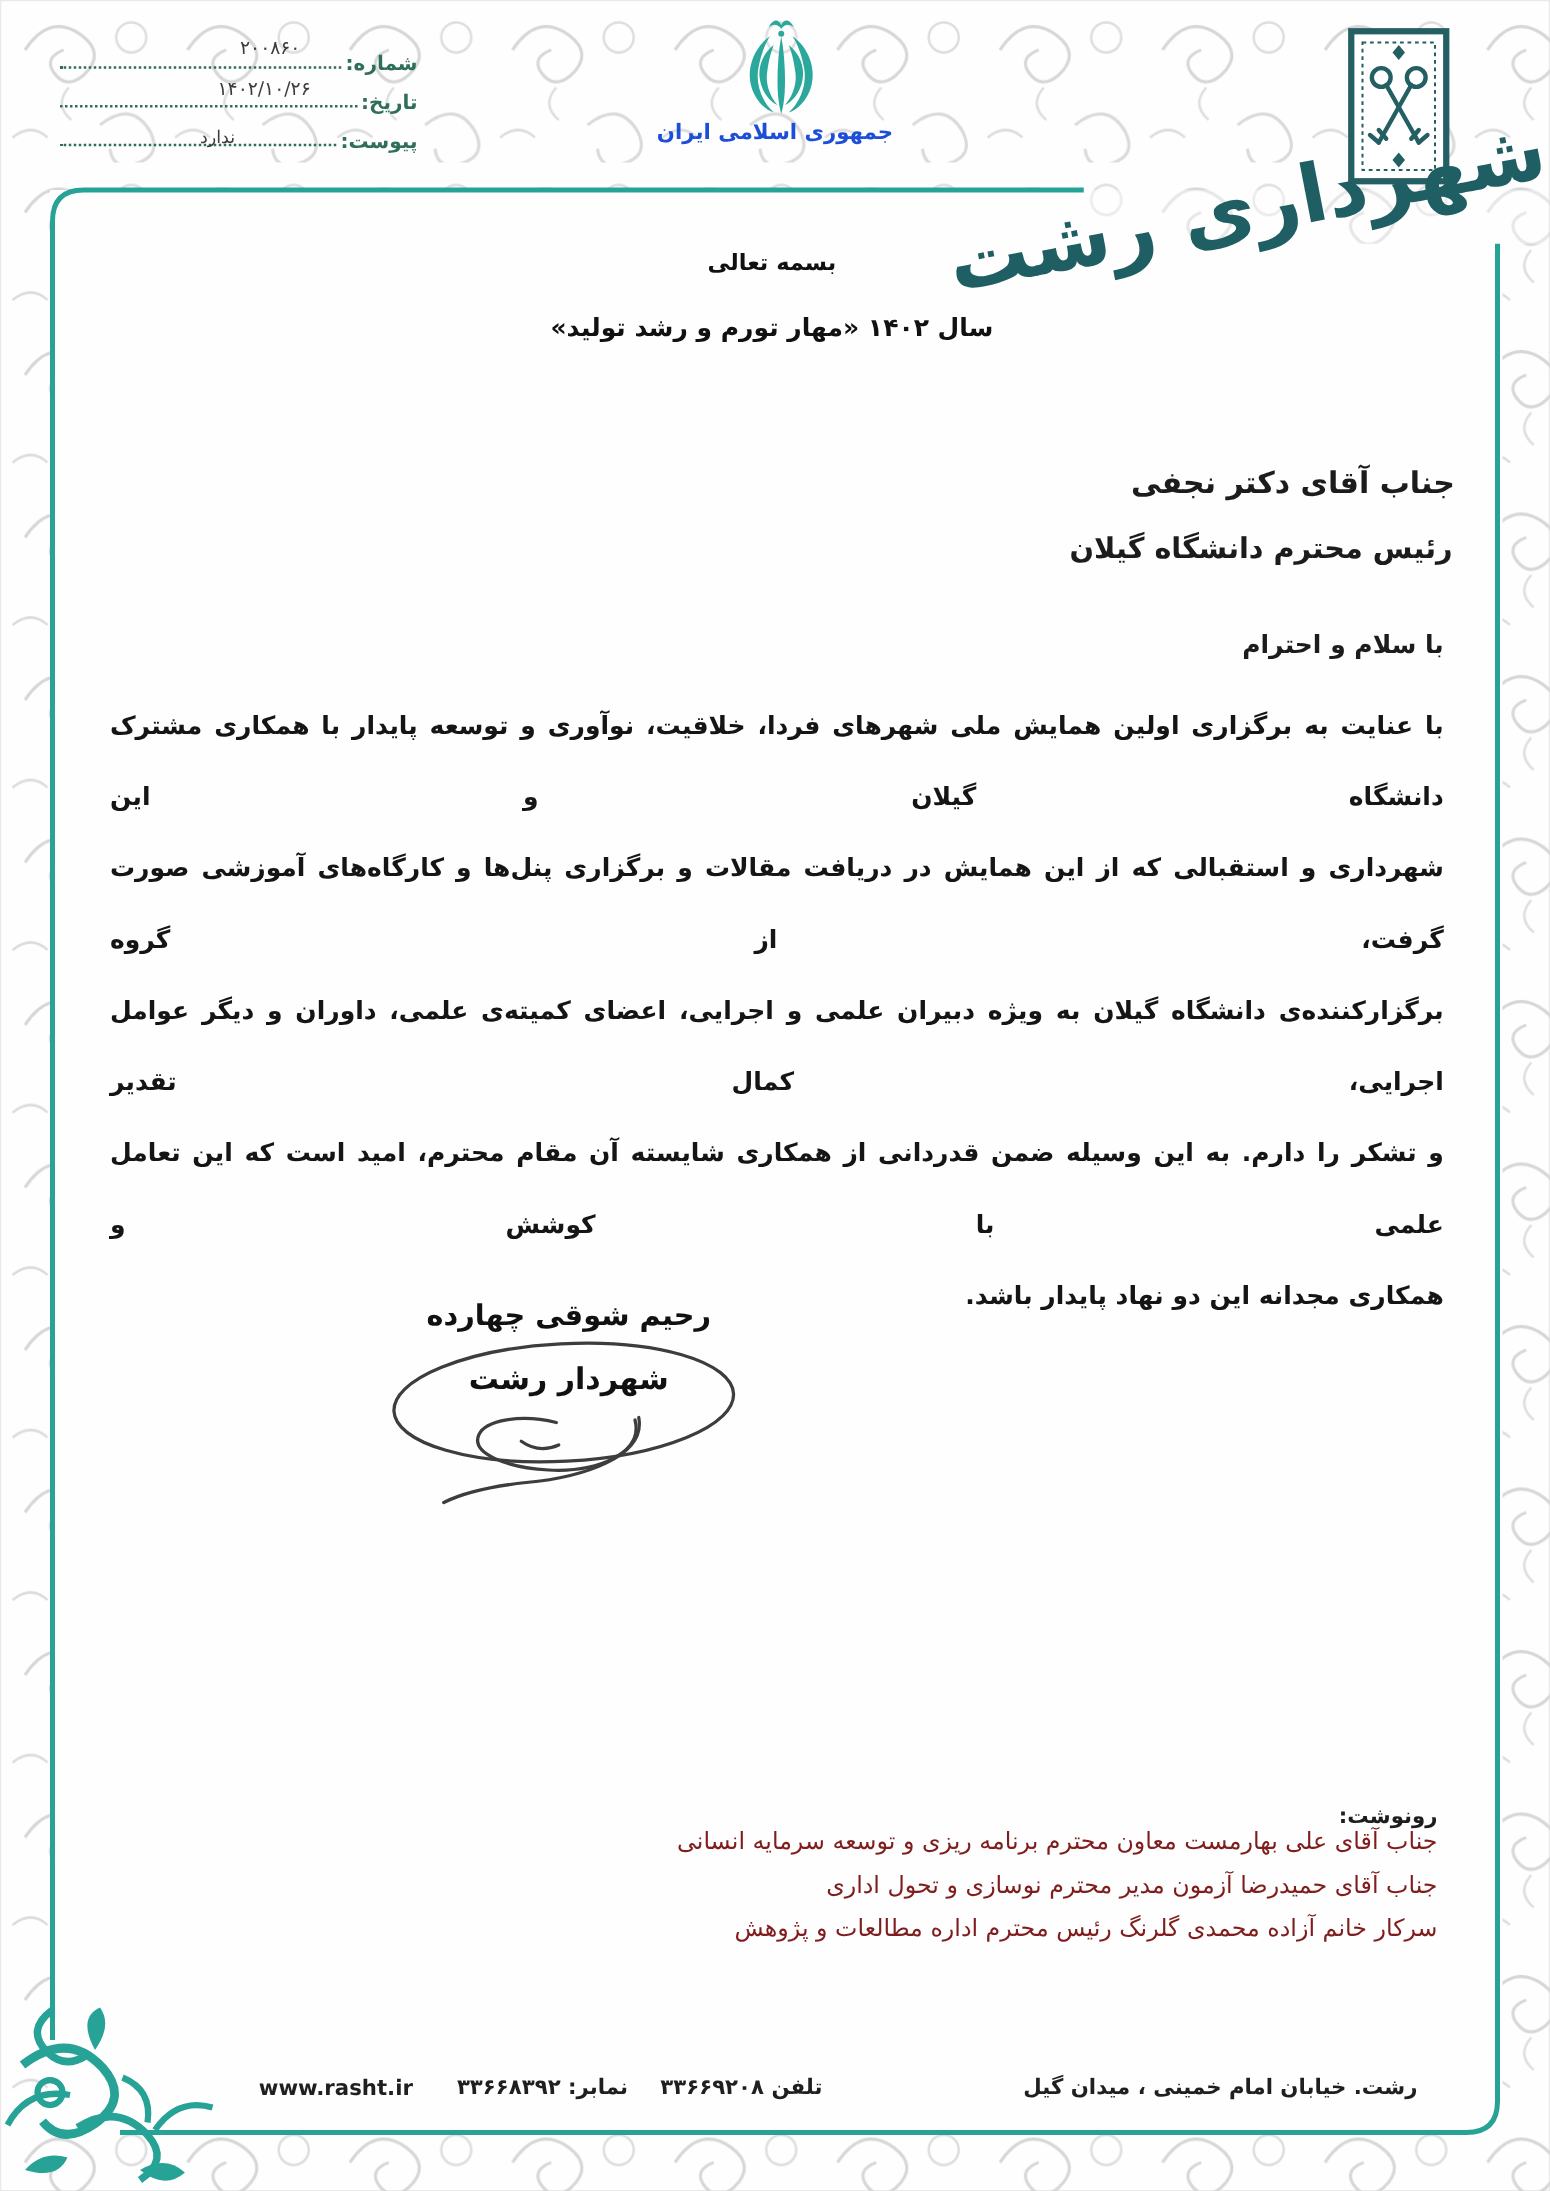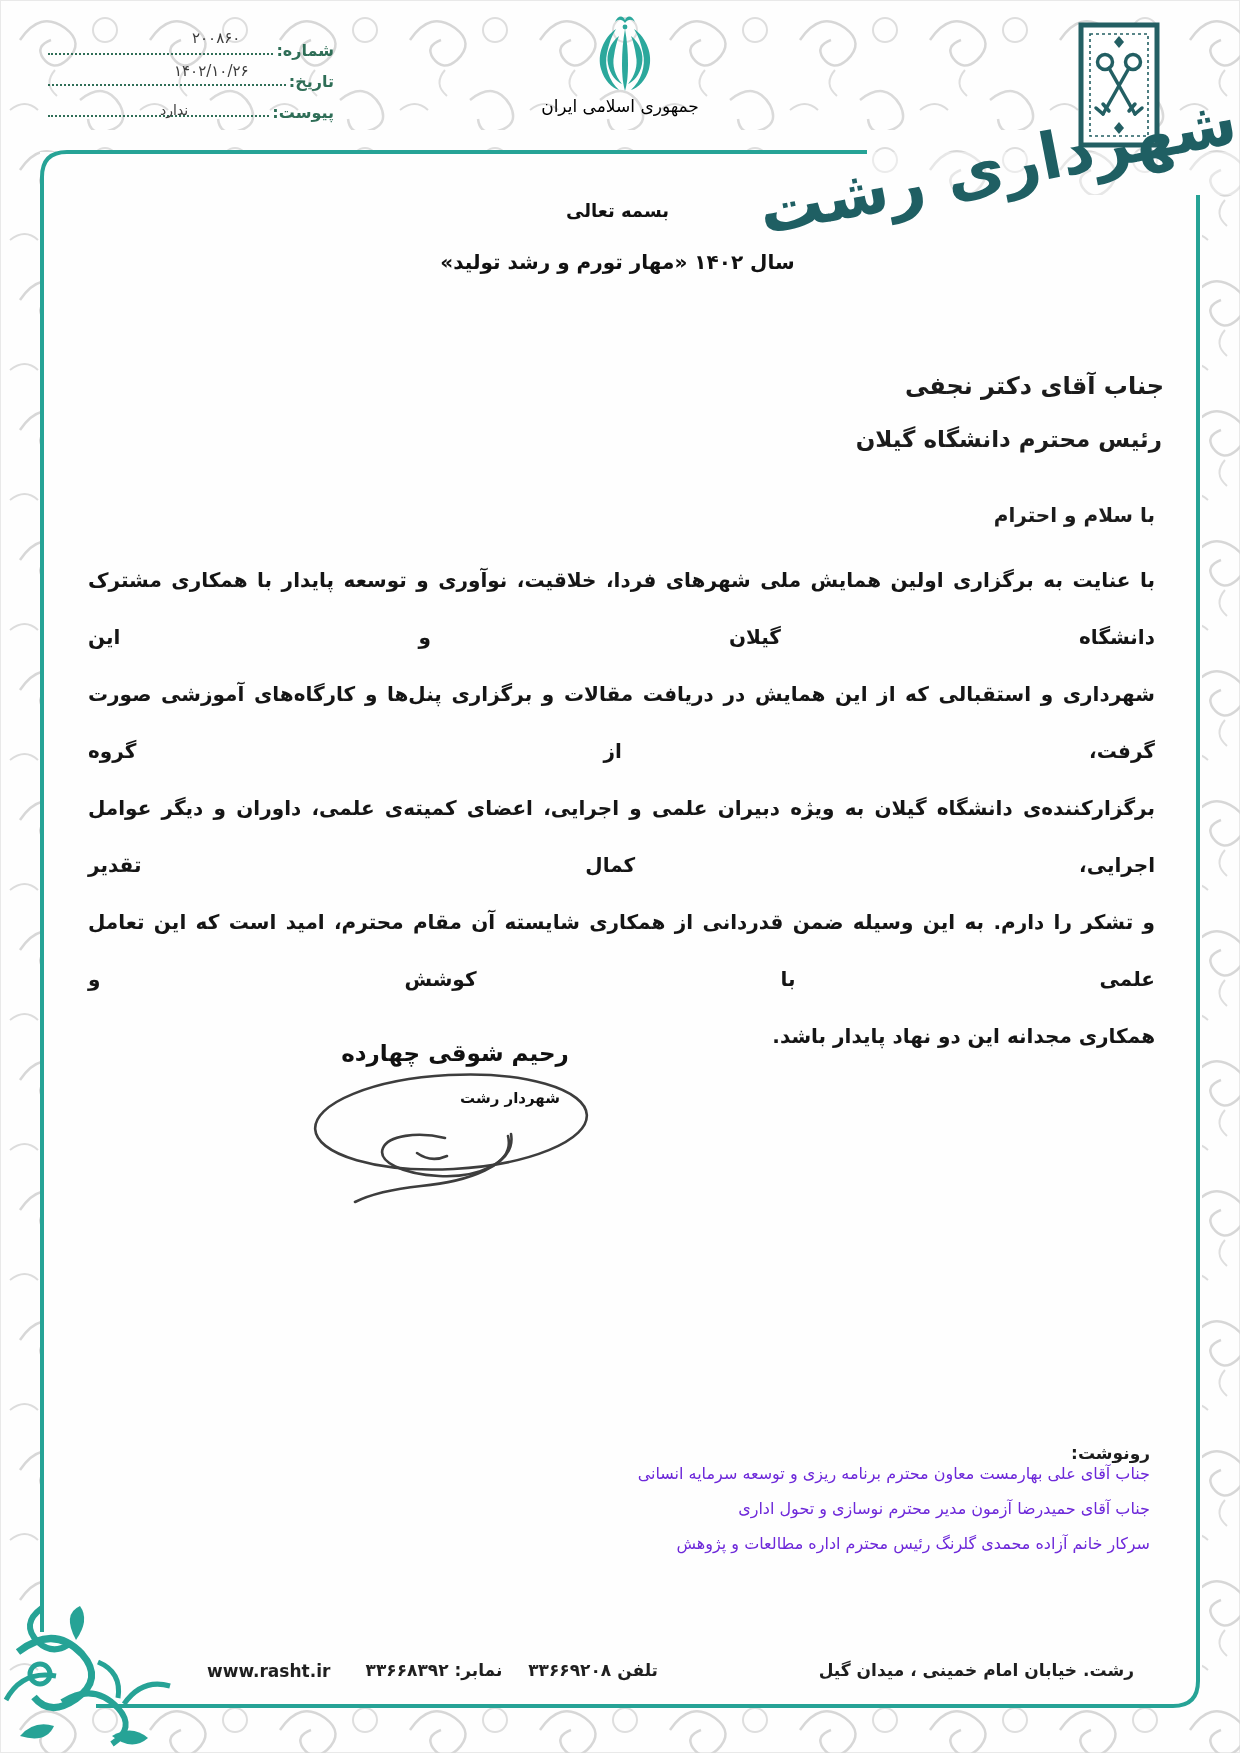--- a/index.html
+++ b/index.html
@@ -12,36 +12,36 @@
   .rtl{direction:rtl;unicode-bidi:plaintext;}
   .nowrap{white-space:nowrap;}
 
   
   .hdr{position:absolute;top:28px;left:42px;width:292px;direction:rtl;}
   .hdr-row{position:relative;height:31px;display:flex;align-items:flex-end;}
   .hdr-label{color:#2f6e57;font-weight:bold;font-size:16px;line-height:1;padding-bottom:0px;}
   .hdr-dots{flex:1;border-bottom:2px dotted #2f6e57;margin:0 3px 4px 6px;}
   .hdr-val{position:absolute;font-size:15px;color:#3c3c3c;direction:rtl;white-space:nowrap;}
 
-  .emblem-caption{color:#000000;font-weight:normal;font-size:17px;text-align:center;}
+  .emblem-caption{color:#1d4ed8;font-weight:bold;font-size:17px;text-align:center;}
 
   .calligraphy{
     color:#1f5f63;font-weight:bold;font-size:64px;text-align:center;
     transform:rotate(-11deg);transform-origin:50% 50%;direction:rtl;white-space:nowrap;
     letter-spacing:2px;
   }
 
   .center-txt{text-align:center;font-weight:bold;color:#111;}
   .r-align{direction:rtl;text-align:right;white-space:nowrap;}
 
   .body-wrap{direction:rtl;font-size:20px;font-weight:bold;line-height:57px;color:#151515;}
   .body-line{text-align:justify;text-align-last:justify;}
   .body-line.last{text-align-last:right;}
 
-  .cc-line{direction:rtl;text-align:right;white-space:nowrap;font-size:16px;color:#6d28d9;line-height:35px;}
+  .cc-line{direction:rtl;text-align:right;white-space:nowrap;font-size:19px;color:#7f1d1d;line-height:35px;}
   .cc-head{font-weight:bold;font-size:17px;color:#1d1d1d;}
 
   .footer-txt{font-size:17px;font-weight:bold;color:#1f1f1f;}
 </style>
 </head>
 <body>
 
 <div class="page">
 
   <svg class="abs" style="left:0;top:0;" width="1240" height="1753" viewBox="0 0 1240 1753">
@@ -141,21 +141,21 @@
 
   <div class="abs body-wrap" style="left:88px;top:552px;width:1067px;">
     <div class="body-line">با عنایت به برگزاری اولین همایش ملی شهرهای فردا، خلاقیت، نوآوری و توسعه پایدار با همکاری مشترک دانشگاه گیلان و این</div>
     <div class="body-line">شهرداری و استقبالی که از این همایش در دریافت مقالات و برگزاری پنل‌ها و کارگاه‌های آموزشی صورت گرفت، از گروه</div>
     <div class="body-line">برگزارکننده‌ی دانشگاه گیلان به ویژه دبیران علمی و اجرایی، اعضای کمیته‌ی علمی، داوران و دیگر عوامل اجرایی، کمال تقدیر</div>
     <div class="body-line">و تشکر را دارم. به این وسیله ضمن قدردانی از همکاری شایسته آن مقام محترم، امید است که این تعامل علمی با کوشش و</div>
     <div class="body-line last">همکاری مجدانه این دو نهاد پایدار باشد.</div>
   </div>
 
   <div class="abs rtl center-txt" style="left:330px;top:1040px;width:250px;font-size:23px;">رحیم شوقی چهارده</div>
-  <div class="abs rtl center-txt" style="left:350px;top:1089px;width:210px;font-size:15px;text-align:right;">شهردار رشت</div>
+  <div class="abs rtl center-txt" style="left:350px;top:1089px;width:210px;font-size:24px;">شهردار رشت</div>
   <svg class="abs" style="left:265px;top:1050px;" width="360" height="175" viewBox="0 0 360 175">
     <g fill="none" stroke="#3d3d3d" stroke-width="2.6" stroke-linecap="round">
       <ellipse cx="186" cy="72" rx="136" ry="47" transform="rotate(-3 186 72)"></ellipse>
       <path d="M243 86 C250 113 212 128 174 126 C138 124 112 112 118 98 C123 86 152 81 180 88"></path>
       <path d="M152 103 q14 10 30 3"></path>
       <path d="M246 84 C252 116 200 132 156 136 C128 139 104 145 90 152"></path>
     </g>
   </svg>
 
   <div class="abs cc-line cc-head" style="right:90px;top:1420px;margin-top:16px;">رونوشت:</div>

